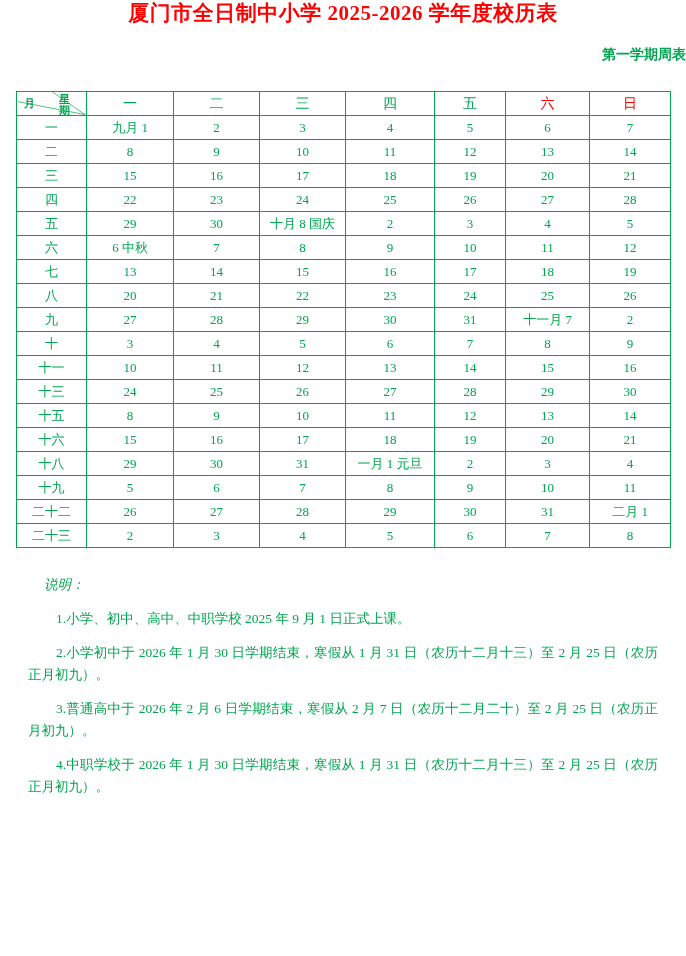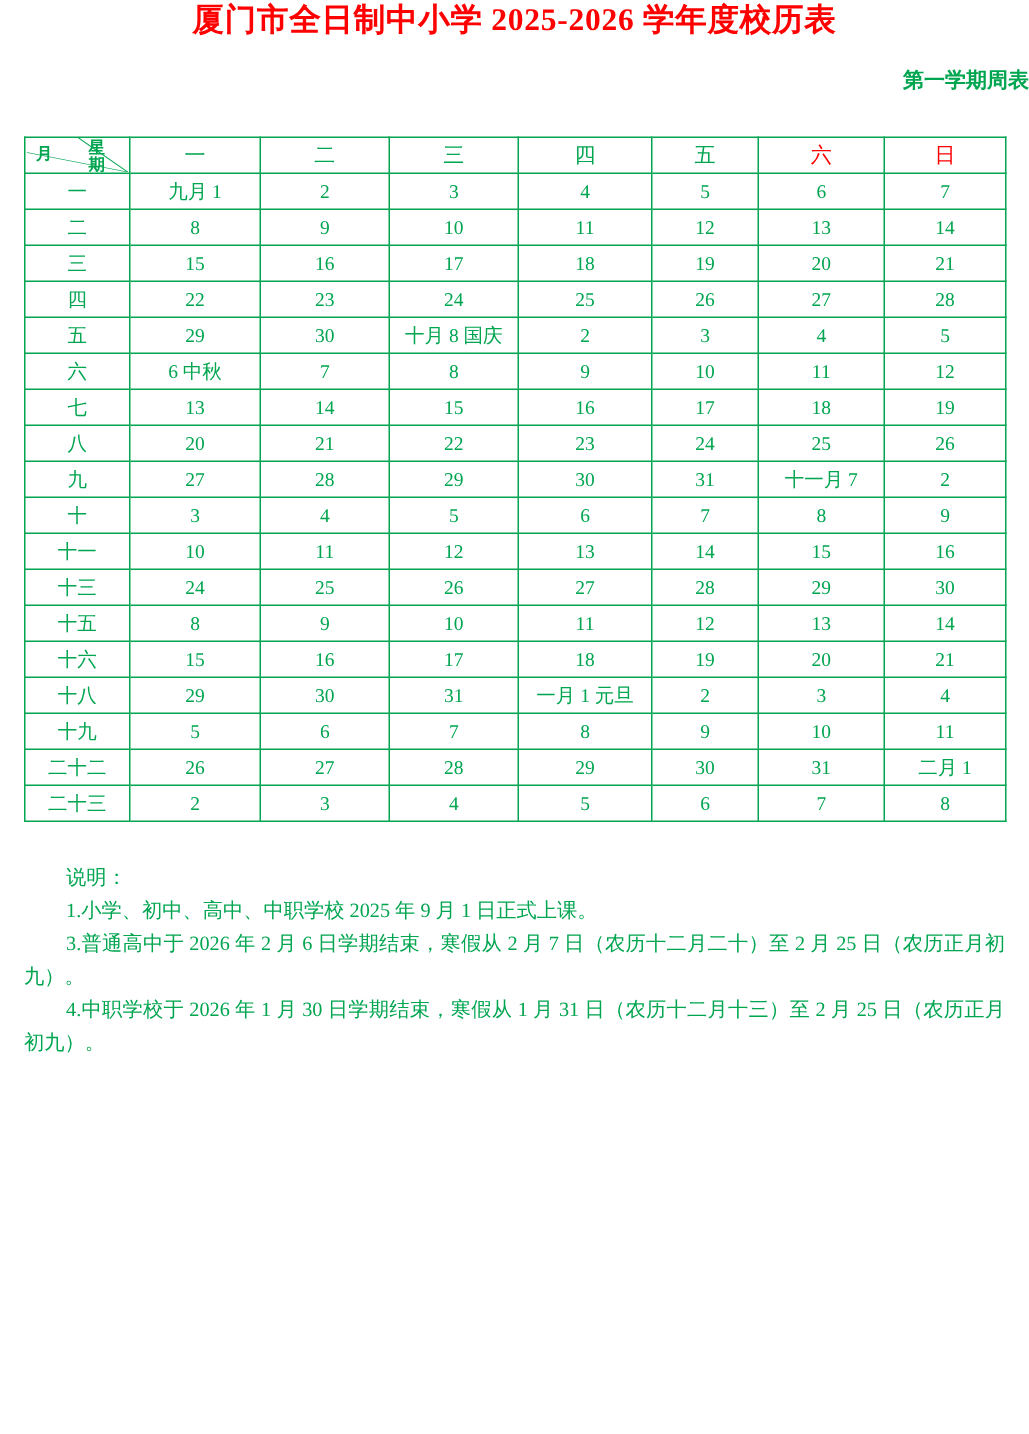--- a/index.html
+++ b/index.html
@@ -106,27 +106,28 @@
 
   
   .notes {
     padding: 26px 16px 0 16px;
     color: #00a550;
     font-size: 13.5px;
     line-height: 22px;
     box-sizing: border-box;
   }
   .notes .note-line {
-    margin: 0;
+    margin: 12px;
     text-indent: 28px;
     text-align: justify;
   }
   .notes .note-head {
     margin: 0;
     text-indent: 28px;
+    font-style: italic;
   }
 </style>
 </head>
 <body>
 
 <div class="page">
 
   <h1 class="main-title">厦门市全日制中小学 2025-2026 学年度校历表</h1>
   <h2 class="sub-title">第一学期周表</h2>
 
@@ -343,17 +344,18 @@
             <td class="weekend">7</td>
             <td class="weekend">8</td>
           </tr>
         </tbody>
     </table>
   </div>
 
   <div class="notes">
     <p class="note-head">说明：</p>
   <p class="note-line">1.小学、初中、高中、中职学校 2025 年 9 月 1 日正式上课。</p>
+      <p class="note-line">2.小学初中于 2026 年 1 月 30 日学期结束，寒假从 1 月 31 日（农历十二月十三）至 2 月 25 日（农历正月初九）。</p>
       <p class="note-line">3.普通高中于 2026 年 2 月 6 日学期结束，寒假从 2 月 7 日（农历十二月二十）至 2 月 25 日（农历正月初九）。</p>
       <p class="note-line">4.中职学校于 2026 年 1 月 30 日学期结束，寒假从 1 月 31 日（农历十二月十三）至 2 月 25 日（农历正月初九）。</p>
     </div>
 
 </div>
 
 </body></html>

